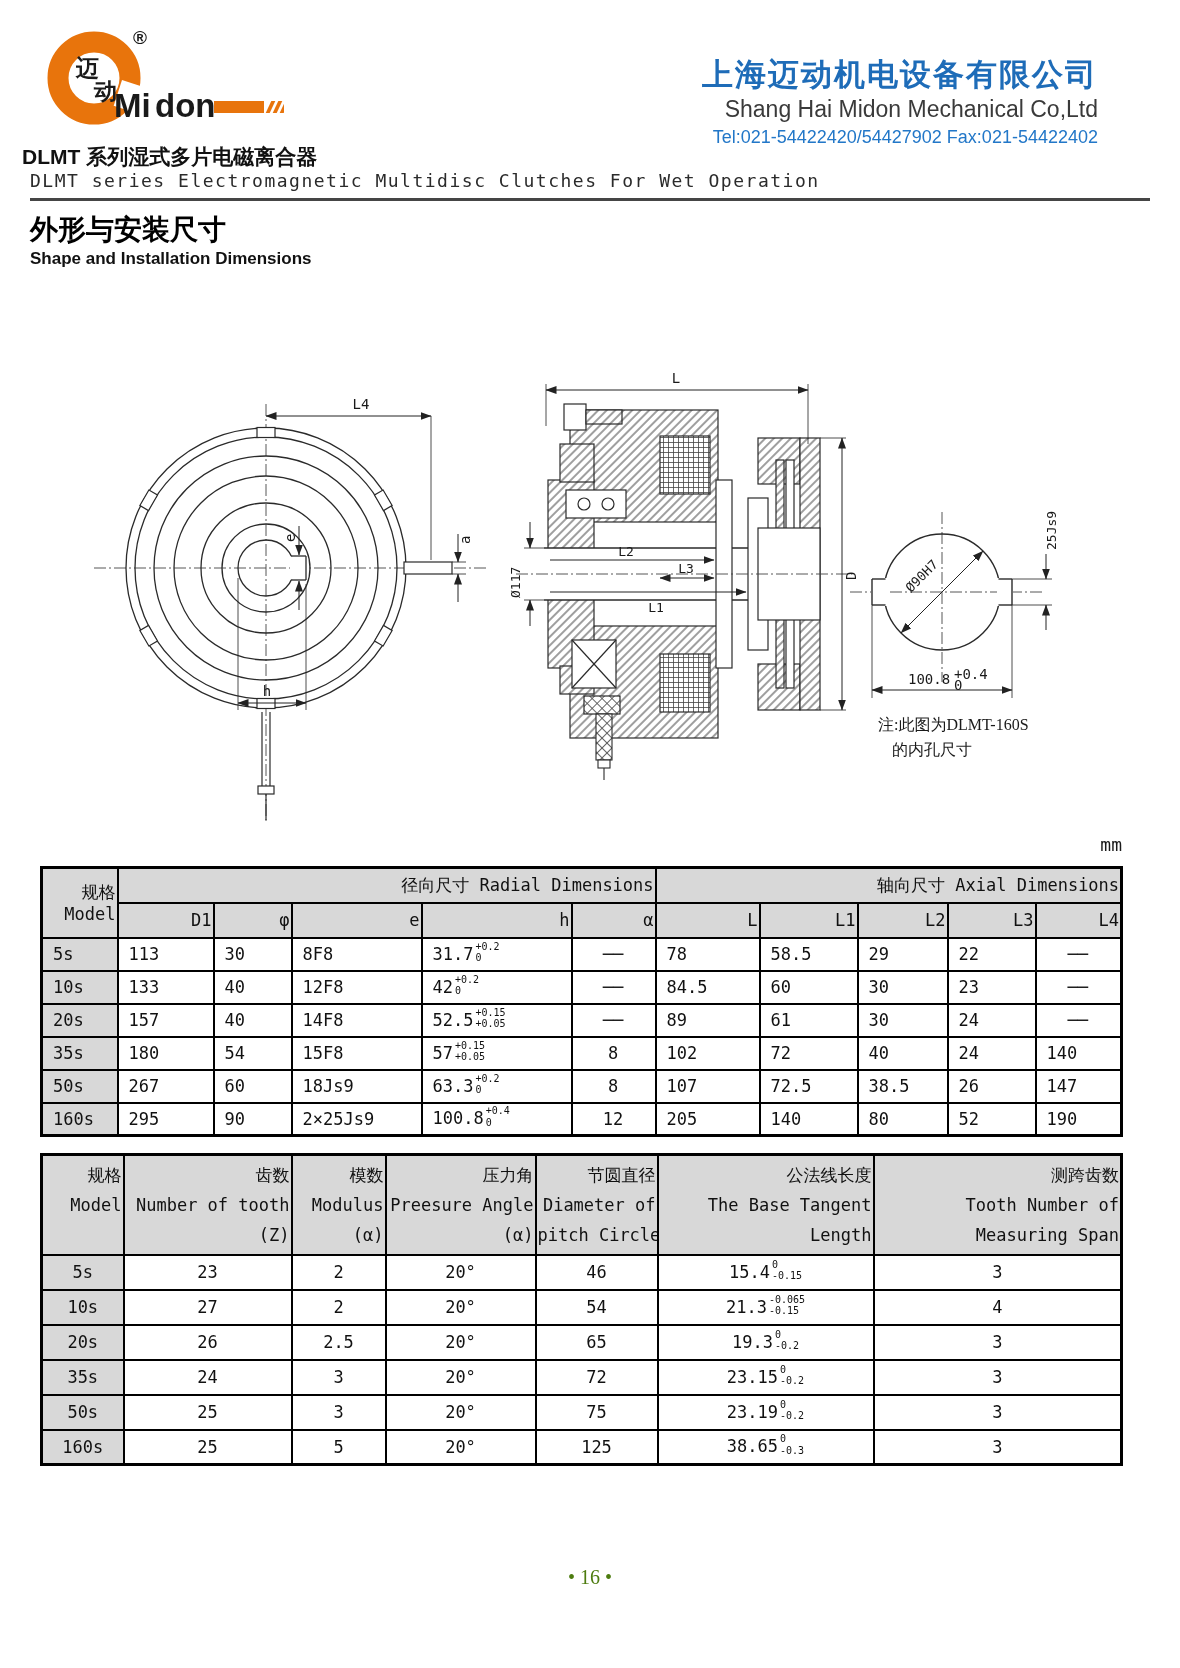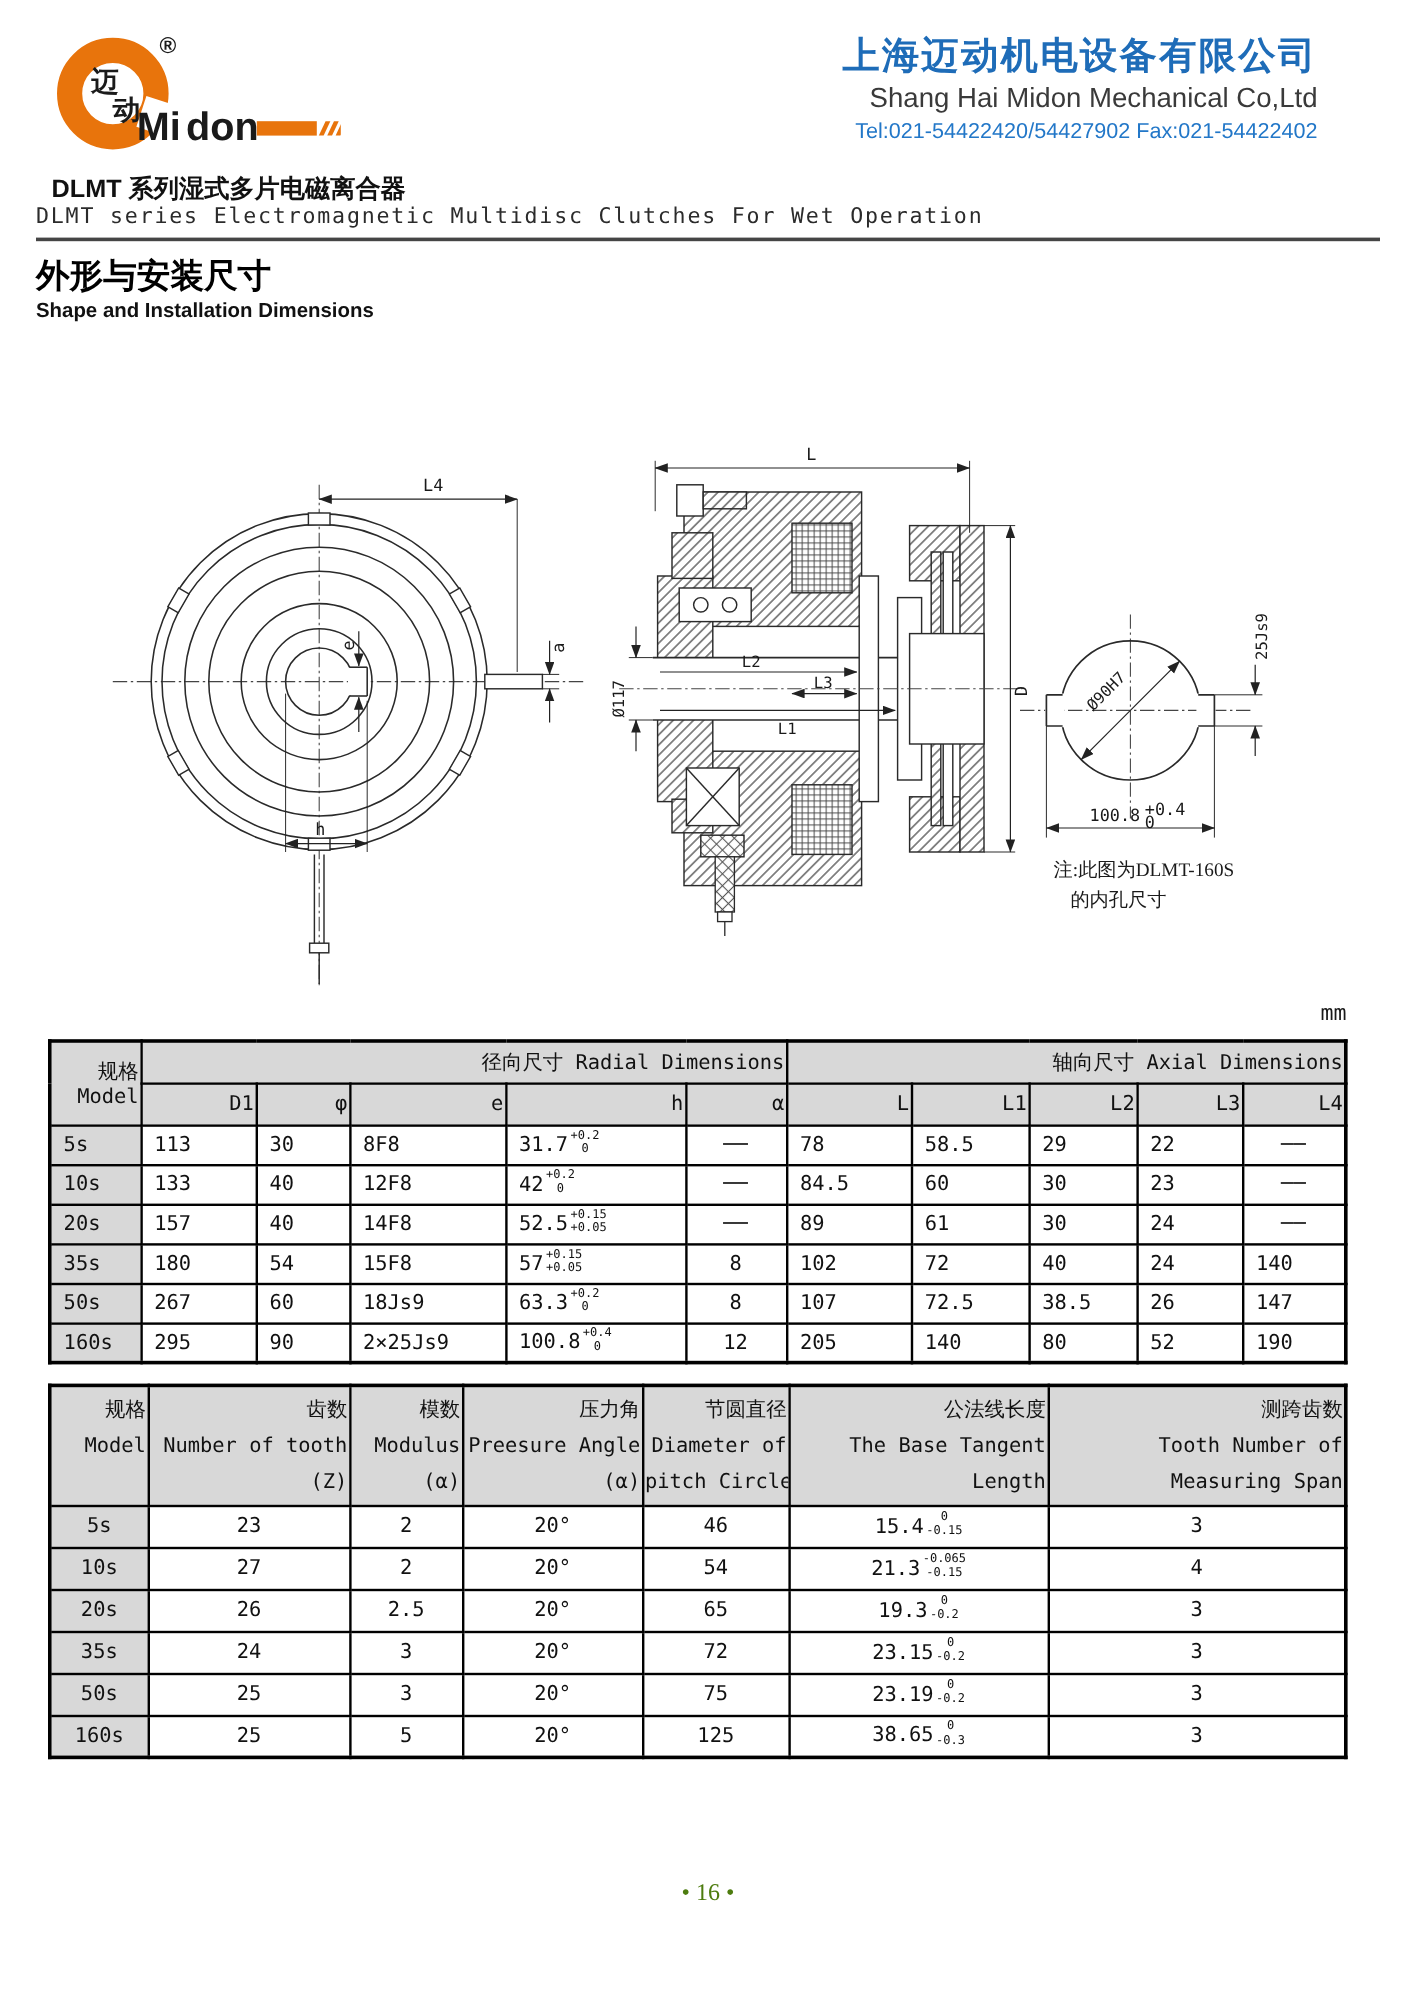--- a/index.html
+++ b/index.html
@@ -1,25 +1,25 @@
 <!DOCTYPE html>
 <html><head>
 <meta charset="utf-8">
 <style>
   html,body{margin:0;padding:0;background:#fff;}
   .page{position:relative;width:1180px;height:1668px;background:#fff;overflow:hidden;
         font-family:"Liberation Sans",sans-serif;color:#1a1a1a;}
   
   .brand{position:absolute;left:34px;top:18px;}
   .company{position:absolute;right:82px;top:28px;text-align:right;}
-  .company .cn{font-size:31px;font-weight:bold;color:#1E6CB8;letter-spacing:2px;line-height:38px;}
+  .company .cn{font-size:31px;font-weight:bold;color:#1E6CB8;letter-spacing:2px;line-height:38px;margin-top:28px;}
   .company .en{font-size:23px;color:#3a3a3a;font-weight:500;line-height:31px;}
   .company .tel{font-size:18px;color:#2277C8;line-height:25px;}
   
-  .title-cn{position:absolute;left:43px;top:143px;font-size:21px;font-weight:600;color:#111;}
+  .title-cn{position:absolute;left:22px;top:143px;font-size:21px;font-weight:600;color:#111;}
   .title-en{position:absolute;left:30px;top:170px;font-size:18px;letter-spacing:1.5px;color:#2b2b2b;
             font-family:"DejaVu Sans Mono",monospace;}
   .rule{position:absolute;left:30px;top:198px;width:1120px;height:3px;background:#454545;}
   .sec-cn{position:absolute;left:30px;top:211px;font-size:28px;font-weight:bold;color:#000;}
   .sec-en{position:absolute;left:30px;top:249px;font-size:17px;font-weight:bold;color:#111;}
   
   .fig-front{position:absolute;left:66px;top:378px;}
   .fig-section{position:absolute;left:508px;top:352px;}
   .fig-bore{position:absolute;left:792px;top:462px;}
   svg text{fill:#1a1a1a;}
@@ -38,21 +38,21 @@
   .hdr{background:#D8D8D8;text-align:right;}
   .mcell{background:#D8D8D8;text-align:center;}
   .t1 tr{height:33px;}
   .t1 tr.hrow{height:35px;}
   .t1 td{padding-left:10px;text-align:left;}
   .t1 td.ctr{text-align:center;padding-left:0;}
   .t2 td{text-align:center;}
   .t2 tr{height:35px;}
   .t2 tr.hrow{height:100px;}
   .hline{height:30px;line-height:30px;}
-  .tol{display:inline-flex;flex-direction:column;align-items:center;vertical-align:middle;
+  .tol{display:inline-flex;flex-direction:column;align-items:flex-start;vertical-align:middle;
        font-size:10px;line-height:1.15;margin-left:2px;transform:translateY(-2px);}
   
   .pagenum{position:absolute;top:1566px;left:0;width:100%;text-align:center;
            font-family:"Liberation Serif",serif;font-size:20px;color:#4d7c0f;}
 </style>
 </head>
 <body>
 
 <div class="page">
 

